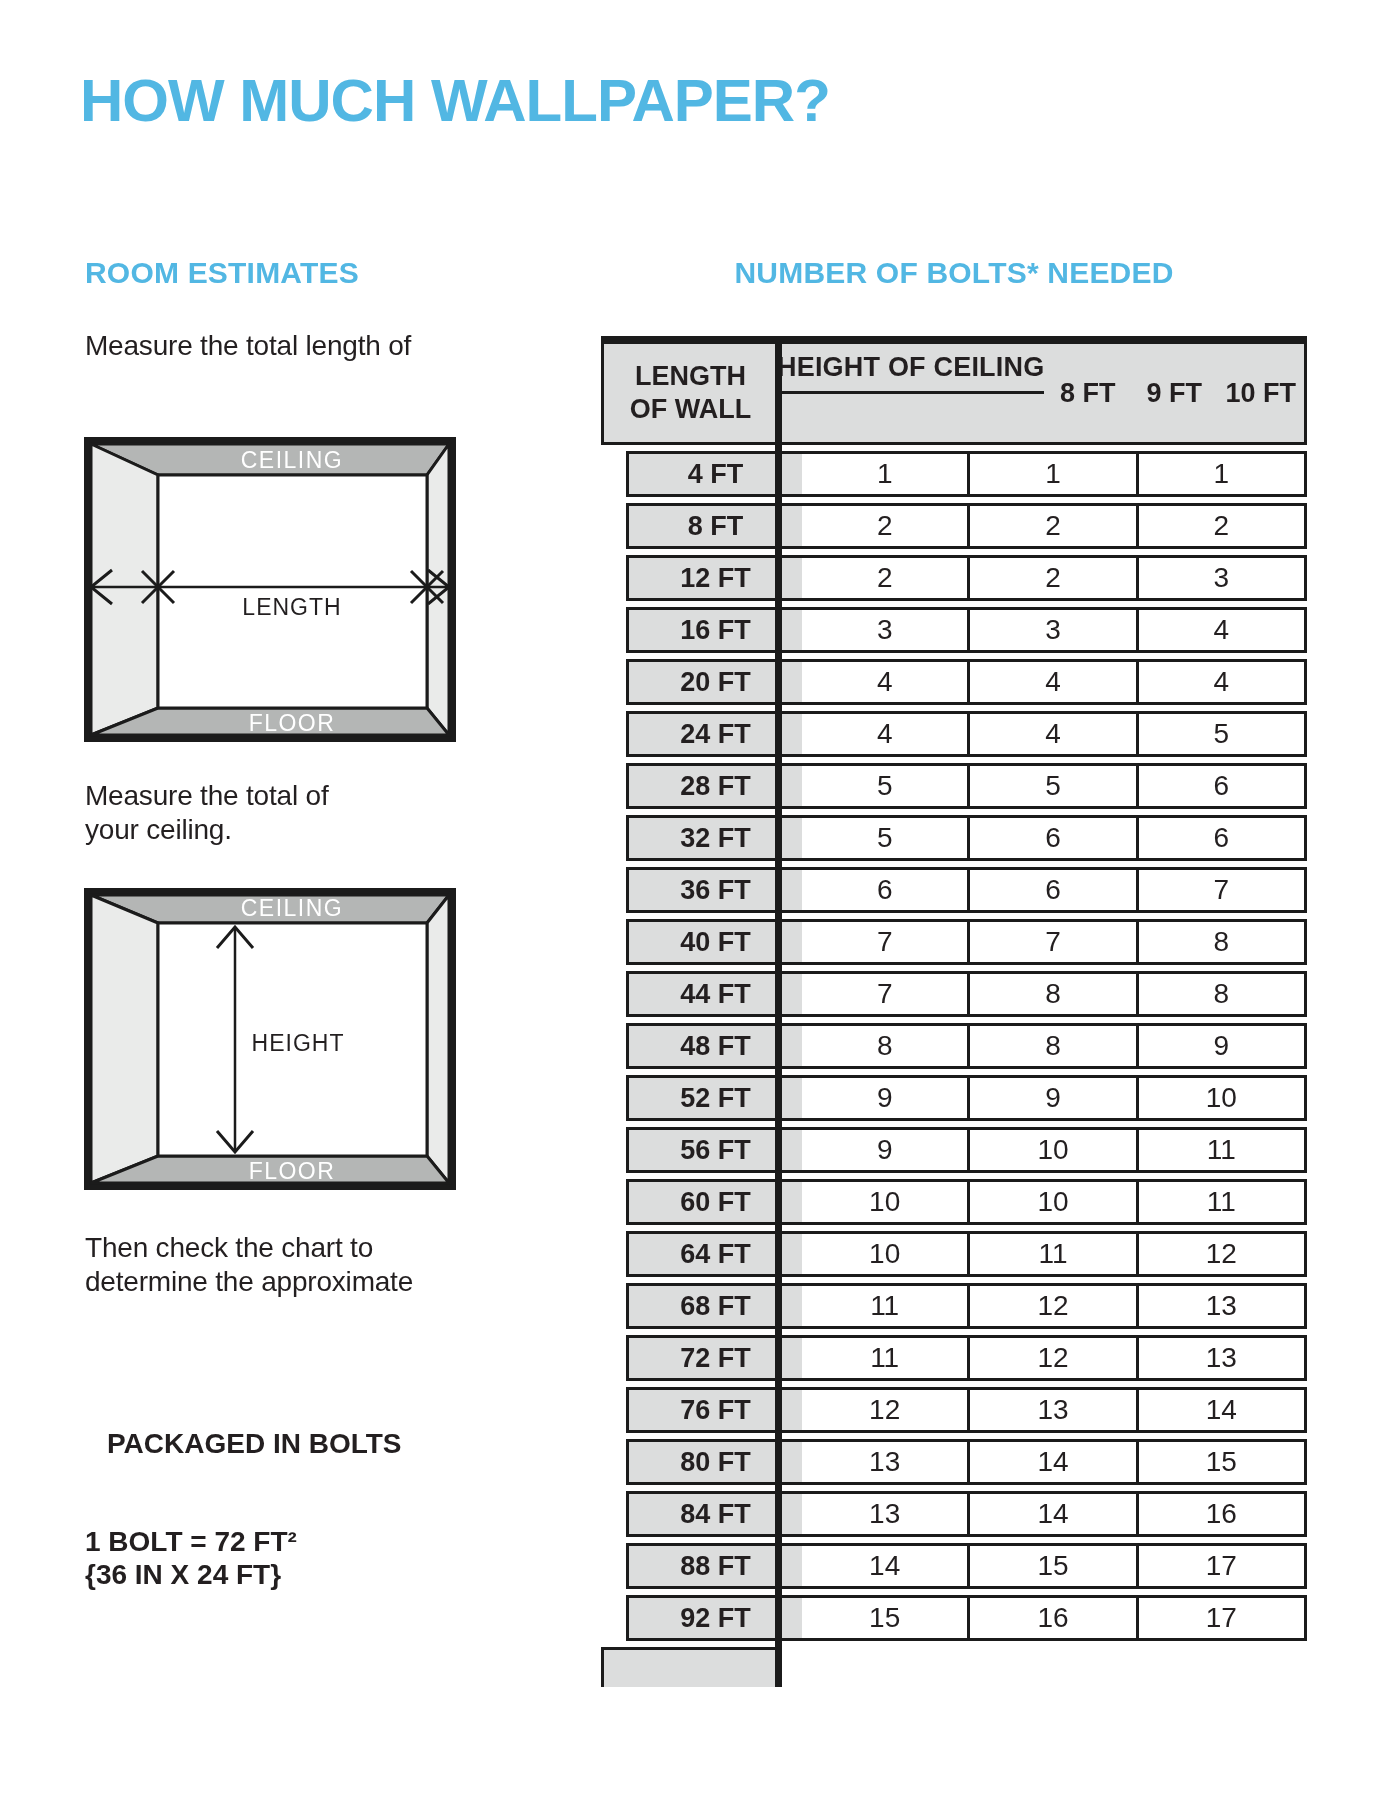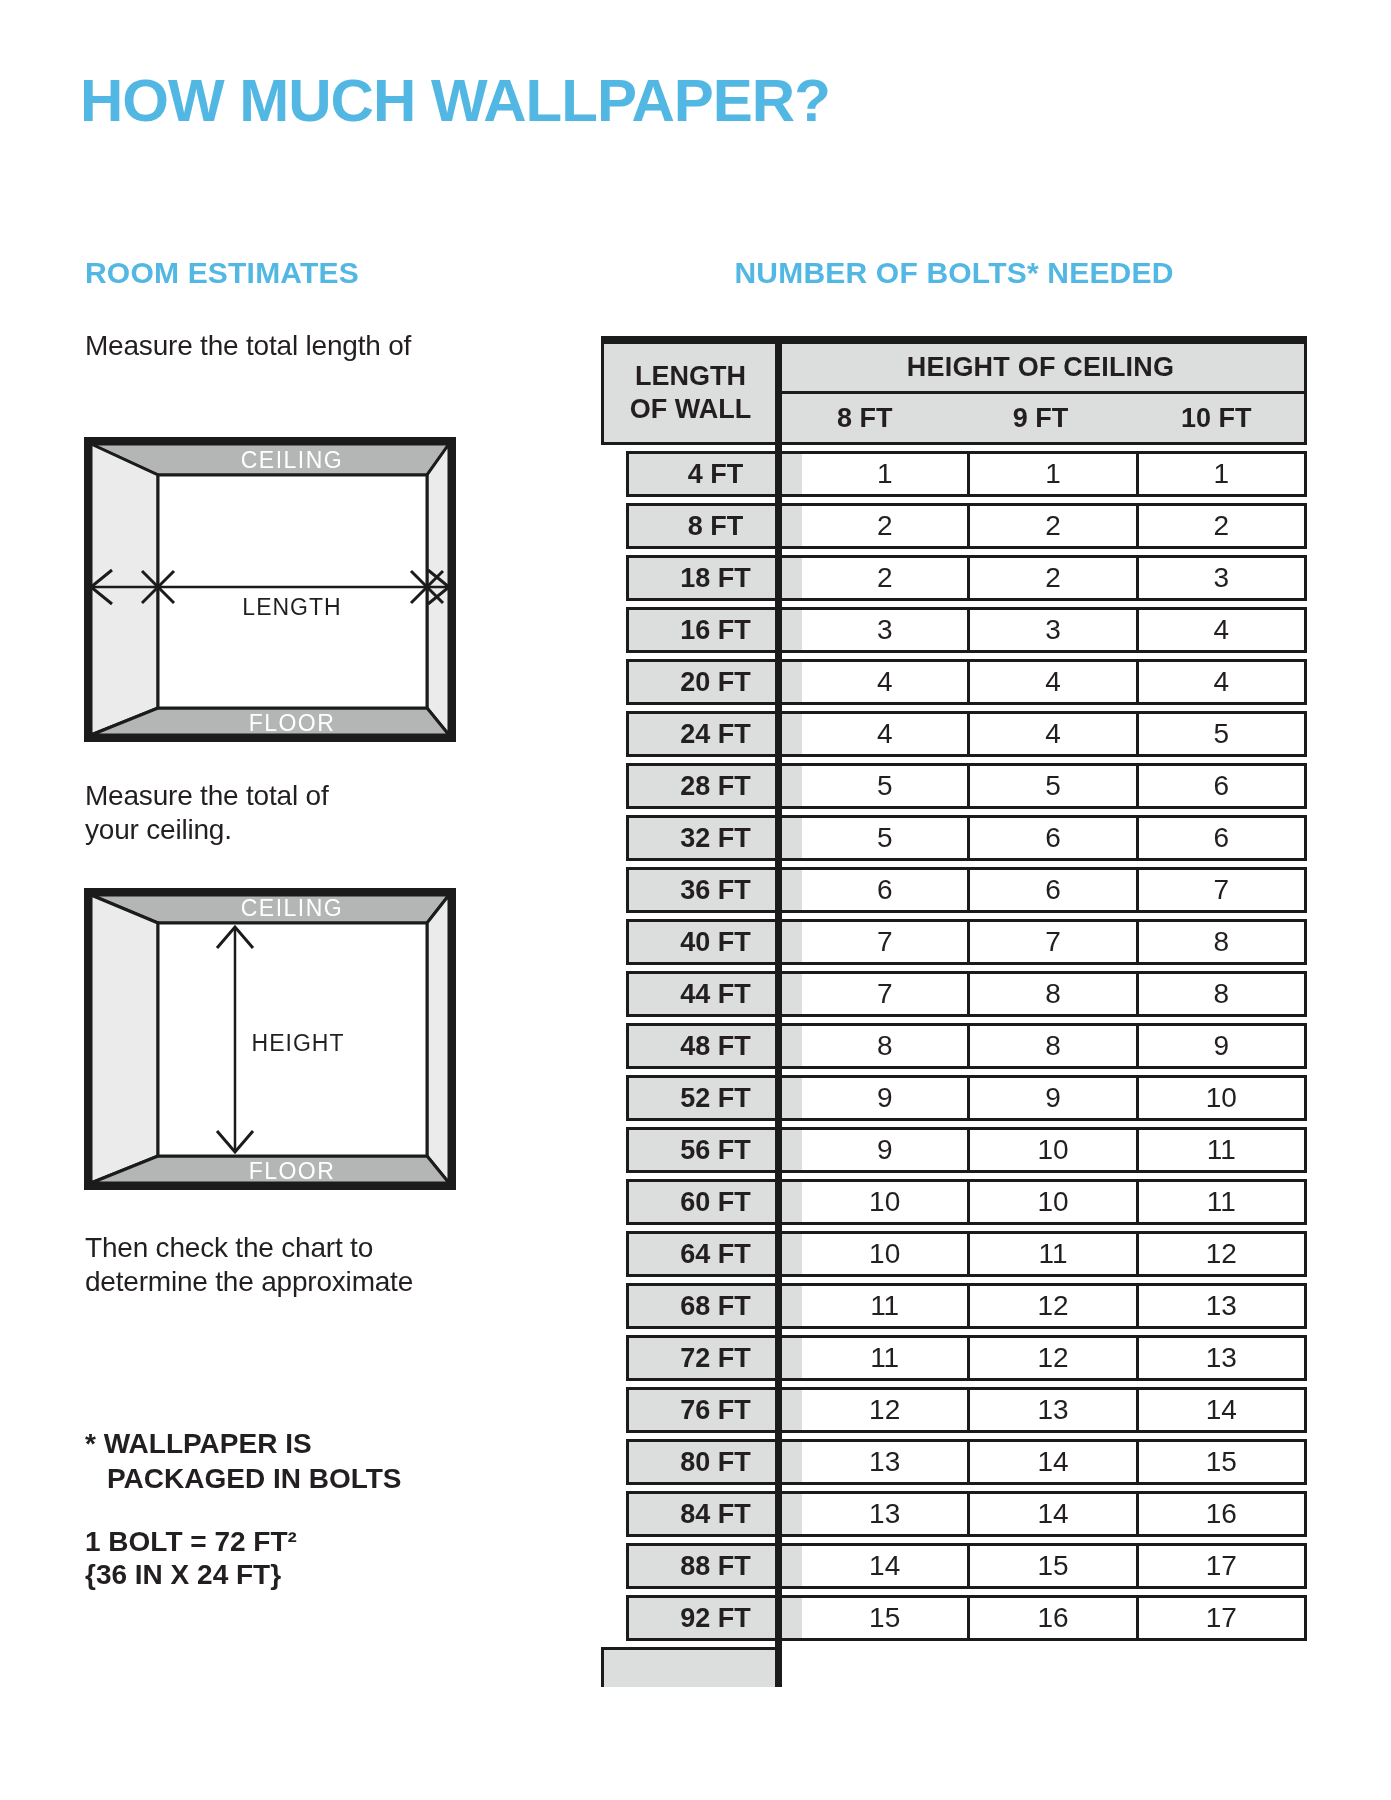--- a/index.html
+++ b/index.html
@@ -40,21 +40,21 @@
   .t-topbar { height:8px; background:#1b1b1b; }
   .t-head { display:flex; }
   .h-lbl {
     width:176px; height:101px; flex:none;
     border-left:3px solid #1b1b1b; border-bottom:3px solid #1b1b1b;
     background:#dcdddd; display:flex; flex-direction:column;
     justify-content:center; align-items:center;
     font-weight:bold; font-size:27px; line-height:33px;
   }
   .h-right {
-    flex:1; height:101px; display:flex; flex-direction:column;
+    flex:1; height:101px; display:flex; flex-direction:row;
     border-right:3px solid #1b1b1b; border-bottom:3px solid #1b1b1b;
     background:#dcdddd;
   }
   .h-ceiling {
     height:50px; border-bottom:3px solid #1b1b1b;
     display:flex; align-items:center; justify-content:center;
     font-weight:bold; font-size:27px; letter-spacing:0.2px;
   }
   .h-cols { flex:1; display:flex; align-items:center; }
   .h-col { flex:1; text-align:center; font-weight:bold; font-size:27px; }
@@ -127,21 +127,20 @@
   <text x="214" y="163" text-anchor="middle" fill="#231f20" font-size="23" letter-spacing="1">HEIGHT</text>
   <text x="208" y="291" text-anchor="middle" fill="#ffffff" font-size="23" letter-spacing="1.5">FLOOR</text>
 </svg>
 
 <div id="para3" class="abs body-text">
   <span>Then check the chart to</span><br>
   <span>determine the approximate</span><br>
 </div>
 
 <div id="footnote" class="abs">
-  <div>* WALLPAPER IS</div>
   <div class="indent">PACKAGED IN BOLTS</div>
 </div>
 
 <div id="bolt-def" class="abs">
   <div>1 BOLT = 72 FT²</div>
   <div>{36 IN X 24 FT}</div>
 </div>
 
 <div id="table-heading" class="abs section-heading">NUMBER OF BOLTS* NEEDED</div>
 
@@ -168,21 +167,21 @@
         <div class="t-val">1</div>
         <div class="t-val">1</div>
       </div>
       <div class="t-row">
         <div class="t-lbl">8 FT</div>
         <div class="t-val">2</div>
         <div class="t-val">2</div>
         <div class="t-val">2</div>
       </div>
       <div class="t-row">
-        <div class="t-lbl">18 FT</div>
+        <div class="t-lbl">12 FT</div>
         <div class="t-val">2</div>
         <div class="t-val">2</div>
         <div class="t-val">3</div>
       </div>
       <div class="t-row">
         <div class="t-lbl">16 FT</div>
         <div class="t-val">3</div>
         <div class="t-val">3</div>
         <div class="t-val">4</div>
       </div>

